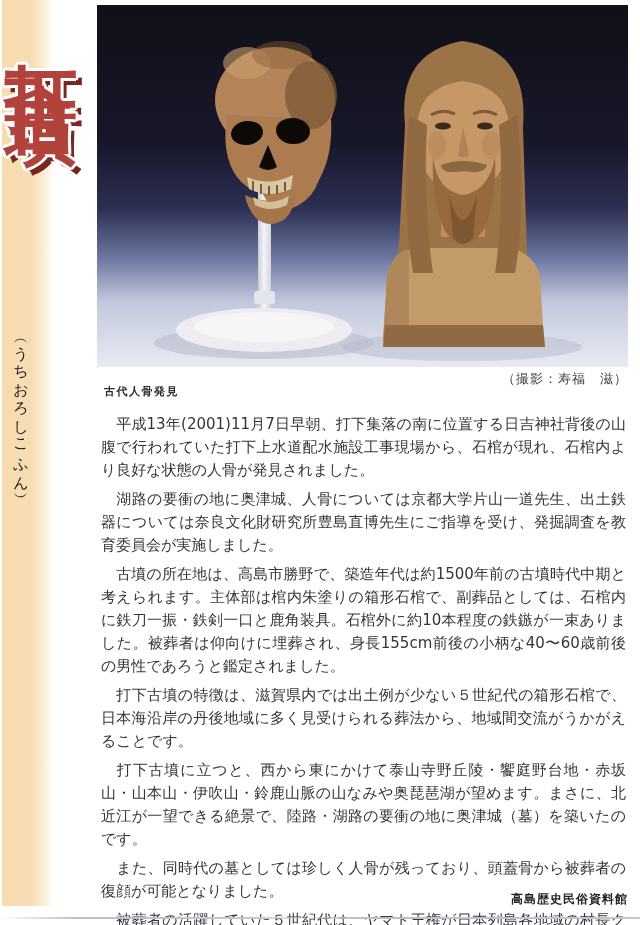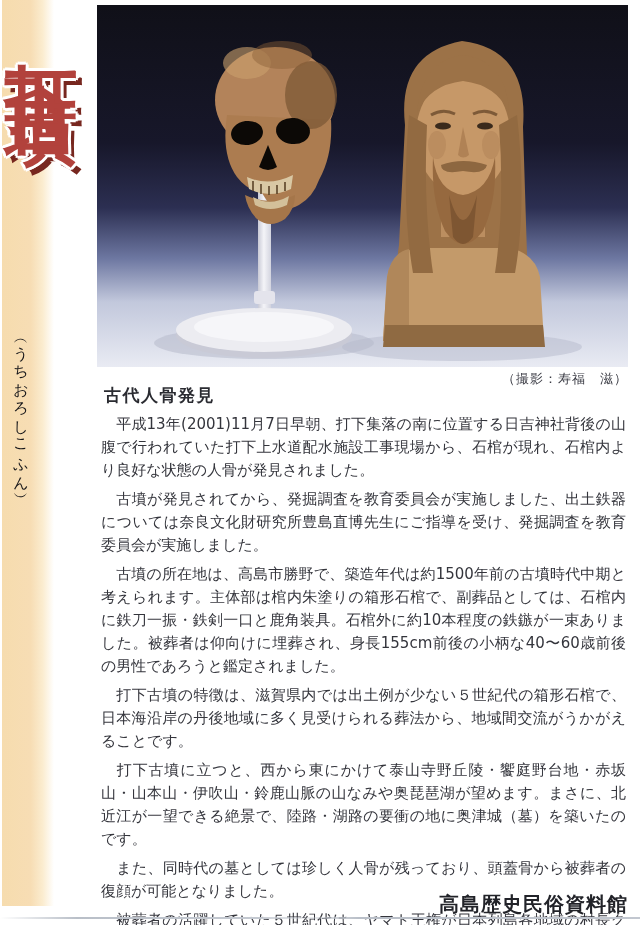--- a/index.html
+++ b/index.html
@@ -36,31 +36,31 @@
     position:absolute;left:97px;top:5px;width:531px;height:362px;
     margin:0;padding:0;line-height:0;
   }
   .photo svg{display:block;width:100%;height:100%;}
   .photo-credit{
     position:absolute;top:370px;right:12px;
     font-size:13px;color:#3a3b44;letter-spacing:1px;
   }
   .heading{
     position:absolute;left:104px;top:384px;
-    font-size:17px;font-weight:600;color:#2a2b31;letter-spacing:1.5px;
+    font-size:11px;font-weight:600;color:#2a2b31;letter-spacing:1.5px;
   }
   .body-text{
     position:absolute;left:95px;top:407px;width:537px;
     font-size:15px;line-height:23px;color:#34353c;
     text-align:justify;text-justify:inter-ideograph;
   }
   .body-text p{margin:6px;}
   .doc-footer{
     position:absolute;top:891px;right:12px;
-    font-size:20px;font-weight:bold;color:#222329;letter-spacing:1px;font-family:Liberation Mono, monospace;
+    font-size:12px;font-weight:bold;color:#222329;letter-spacing:1px;font-family:Liberation Mono, monospace;
   }
   .bottom-edge{
     position:absolute;left:0;top:917px;width:640px;height:2px;
     background:linear-gradient(to right,rgba(185,191,200,0) 0%,#b9bfc8 12%,#c4c9d1 40%,rgba(185,191,200,.25) 48%,#b9bfc8 56%,#c2c7d0 100%);
   }
 </style>
 </head>
 <body>
 
 <div class="page">
@@ -156,21 +156,21 @@
       </g>
     </svg>
   </figure>
 
   <div class="photo-credit">（撮影：寿福　滋）</div>
 
   <div class="heading">古代人骨発見</div>
 
   <div class="body-text">
     <p>　平成13年(2001)11月7日早朝、打下集落の南に位置する日吉神社背後の山腹で行われていた打下上水道配水施設工事現場から、石棺が現れ、石棺内より良好な状態の人骨が発見されました。</p>
-    <p>　古墳が発見されてから、発掘調査を教育委員会が実施しました、出土鉄器については奈良文化財研究所豊島直博先生にご指導を受け、発掘調査を教育委員会が実施しました。</p>
+    <p>　湖路の要衝の地に奥津城、人骨については京都大学片山一道先生、出土鉄器については奈良文化財研究所豊島直博先生にご指導を受け、発掘調査を教育委員会が実施しました。</p>
     <p>　古墳の所在地は、高島市勝野で、築造年代は約1500年前の古墳時代中期と考えられます。主体部は棺内朱塗りの箱形石棺で、副葬品としては、石棺内に鉄刀一振・鉄剣一口と鹿角装具。石棺外に約10本程度の鉄鏃が一束ありました。被葬者は仰向けに埋葬され、身長155cm前後の小柄な40〜60歳前後の男性であろうと鑑定されました。</p>
     <p>　打下古墳の特徴は、滋賀県内では出土例が少ない５世紀代の箱形石棺で、日本海沿岸の丹後地域に多く見受けられる葬法から、地域間交流がうかがえることです。</p>
     <p>　打下古墳に立つと、西から東にかけて泰山寺野丘陵・饗庭野台地・赤坂山・山本山・伊吹山・鈴鹿山脈の山なみや奥琵琶湖が望めます。まさに、北近江が一望できる絶景で、陸路・湖路の要衝の地に奥津城（墓）を築いたのです。</p>
     <p>　また、同時代の墓としては珍しく人骨が残っており、頭蓋骨から被葬者の復顔が可能となりました。</p>
     <p>　被葬者の活躍していた５世紀代は、ヤマト王権が日本列島各地域の村長クラスを傘下に入れ、統一国家に向け始動していた頃で、この被葬者もヤマト王権のもとで、大和から越へ向かうルート上の高島の地を一手に治めていた村長であったとみてよいでしょう。</p>
   </div>
 
   <div class="doc-footer">高島歴史民俗資料館</div>
 
   <div class="bottom-edge"></div>

